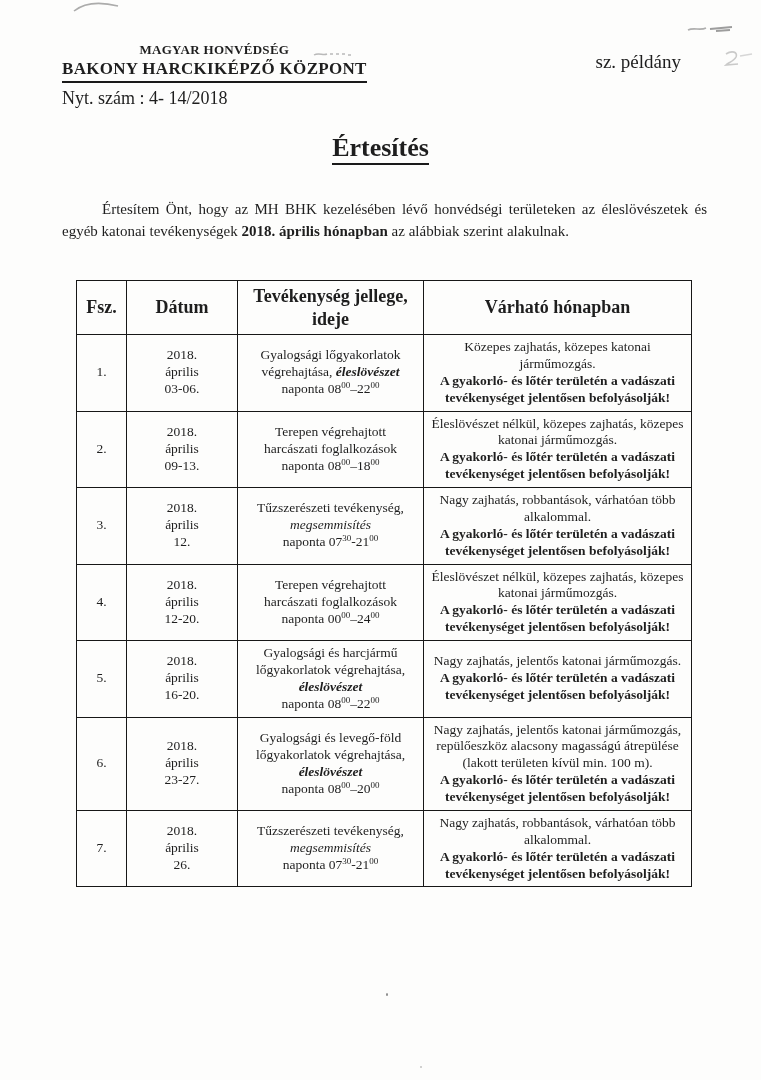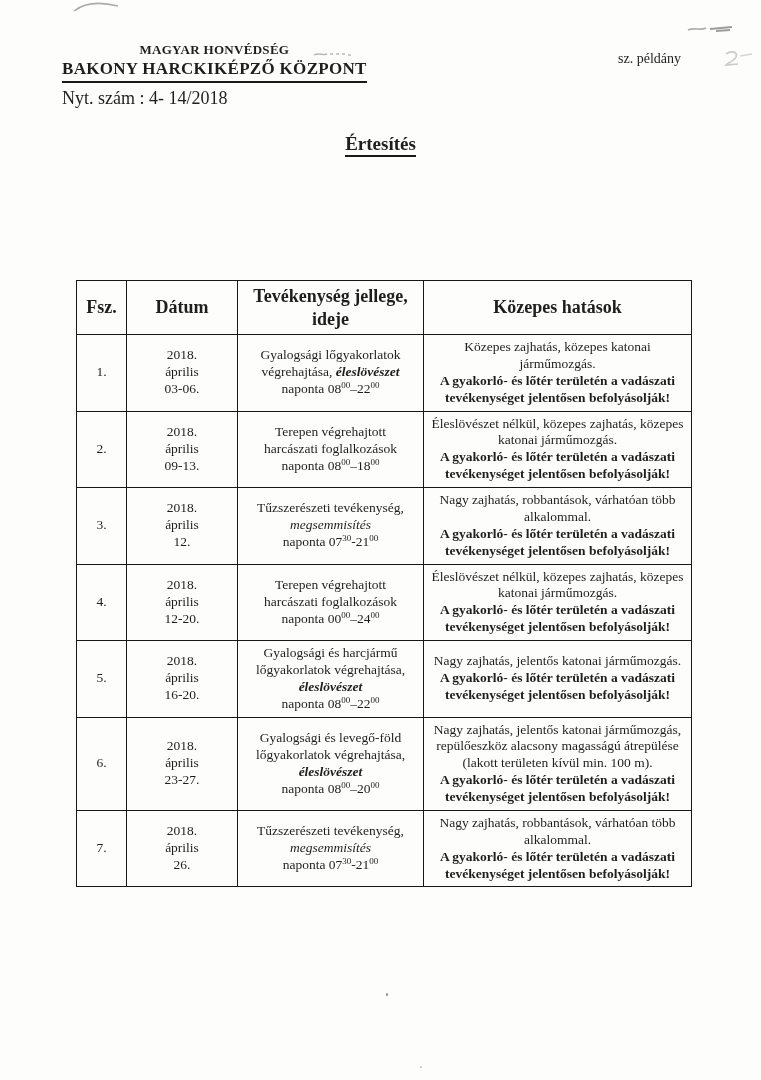--- a/index.html
+++ b/index.html
@@ -12,25 +12,25 @@
     overflow:hidden;
   }
   .page{position:absolute;inset:0;}
 
   
   .org-block{position:absolute;top:42px;left:62px;text-align:center;}
   .org1{font-weight:bold;font-size:13px;letter-spacing:.3px;line-height:1.2;font-family:Liberation Serif, serif;}
   .org2{font-weight:bold;font-size:17px;letter-spacing:.3px;line-height:1.3;
         border-bottom:2.2px solid #1a1a1a;padding-bottom:1px;}
   .nyt{font-size:18px;text-align:left;margin-top:5px;}
-  .copy-label{position:absolute;top:51px;right:80px;font-size:14px;}
+  .copy-label{position:absolute;top:51px;right:80px;font-size:19px;}
 
   
   .title{position:absolute;top:133px;left:0;width:100%;text-align:center;
-         font-weight:bold;font-size:19px;}
+         font-weight:bold;font-size:26px;}
   .title span{border-bottom:2px solid #1a1a1a;padding-bottom:1px;}
 
   
   .intro{position:absolute;top:184px;left:62px;width:645px;
          font-size:15px;line-height:1.45;text-align:justify;text-indent:40px;}
   .intro b{font-weight:bold;}
 
   
   .section-heading{position:absolute;top:246px;left:110px;
          font-weight:bold;font-size:15px;}
@@ -86,35 +86,36 @@
     <div class="org1">MAGYAR HONVÉDSÉG</div>
     <div class="org2">BAKONY HARCKIKÉPZŐ KÖZPONT</div>
     <div class="nyt">Nyt. szám : 4- 14/2018</div>
   </div>
   <div class="copy-label">sz. példány</div>
 
   <div class="title">
     <span>Értesítés</span>
   </div>
 
+  <p class="intro"><span>Értesítem Önt, hogy az MH BHK kezelésében lévő honvédségi területeken az éleslövészetek és egyéb katonai tevékenységek </span><b>2018. április hónapban</b><span> az alábbiak szerint alakulnak.</span></p>
 
 
   <table class="schedule">
     <colgroup>
       <col class="c-num">
         <col class="c-date">
         <col class="c-act">
         <col class="c-eff">
     </colgroup>
     <thead>
       <tr>
         <th>Fsz.</th>
         <th>Dátum</th>
         <th>Tevékenység jellege, ideje</th>
-        <th>Közepes hatások</th>
+        <th>Várható hónapban</th>
       </tr>
     </thead>
     <tbody>
         <tr>
           <td class="num-cell">1.</td>
           <td>
             <div>2018.</div>
             <div>április</div>
             <div>03-06.</div>
           </td>

